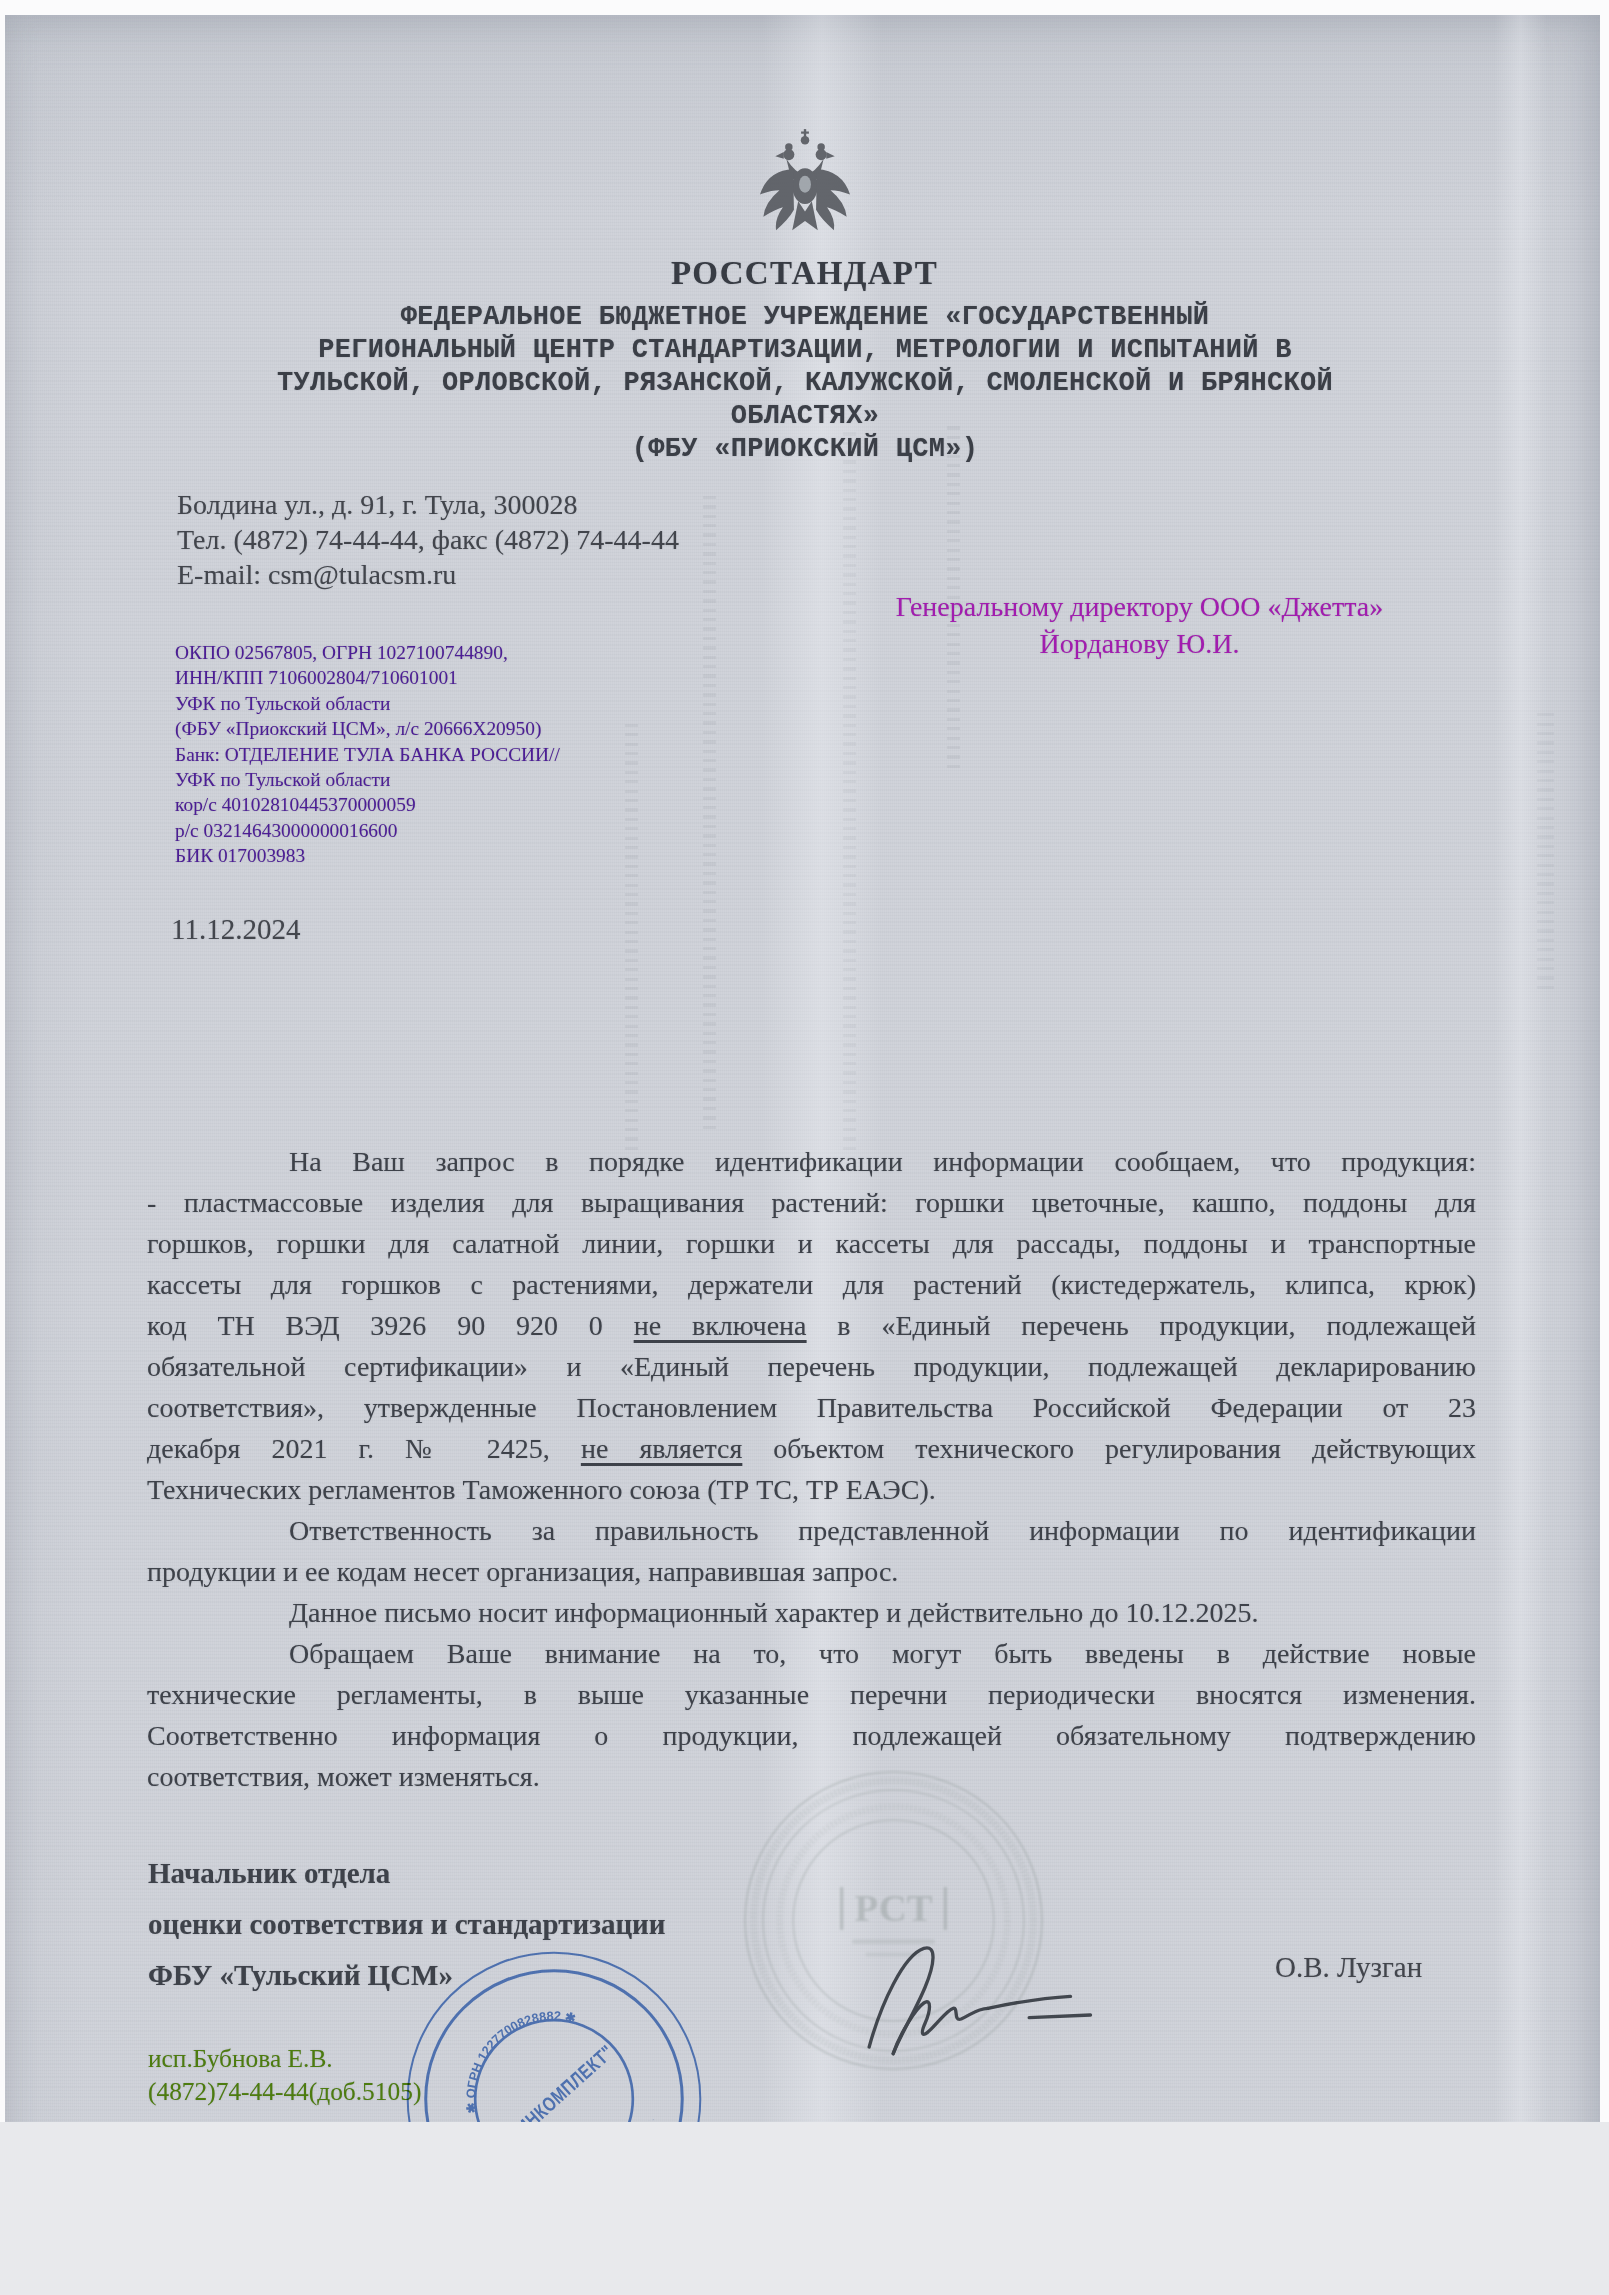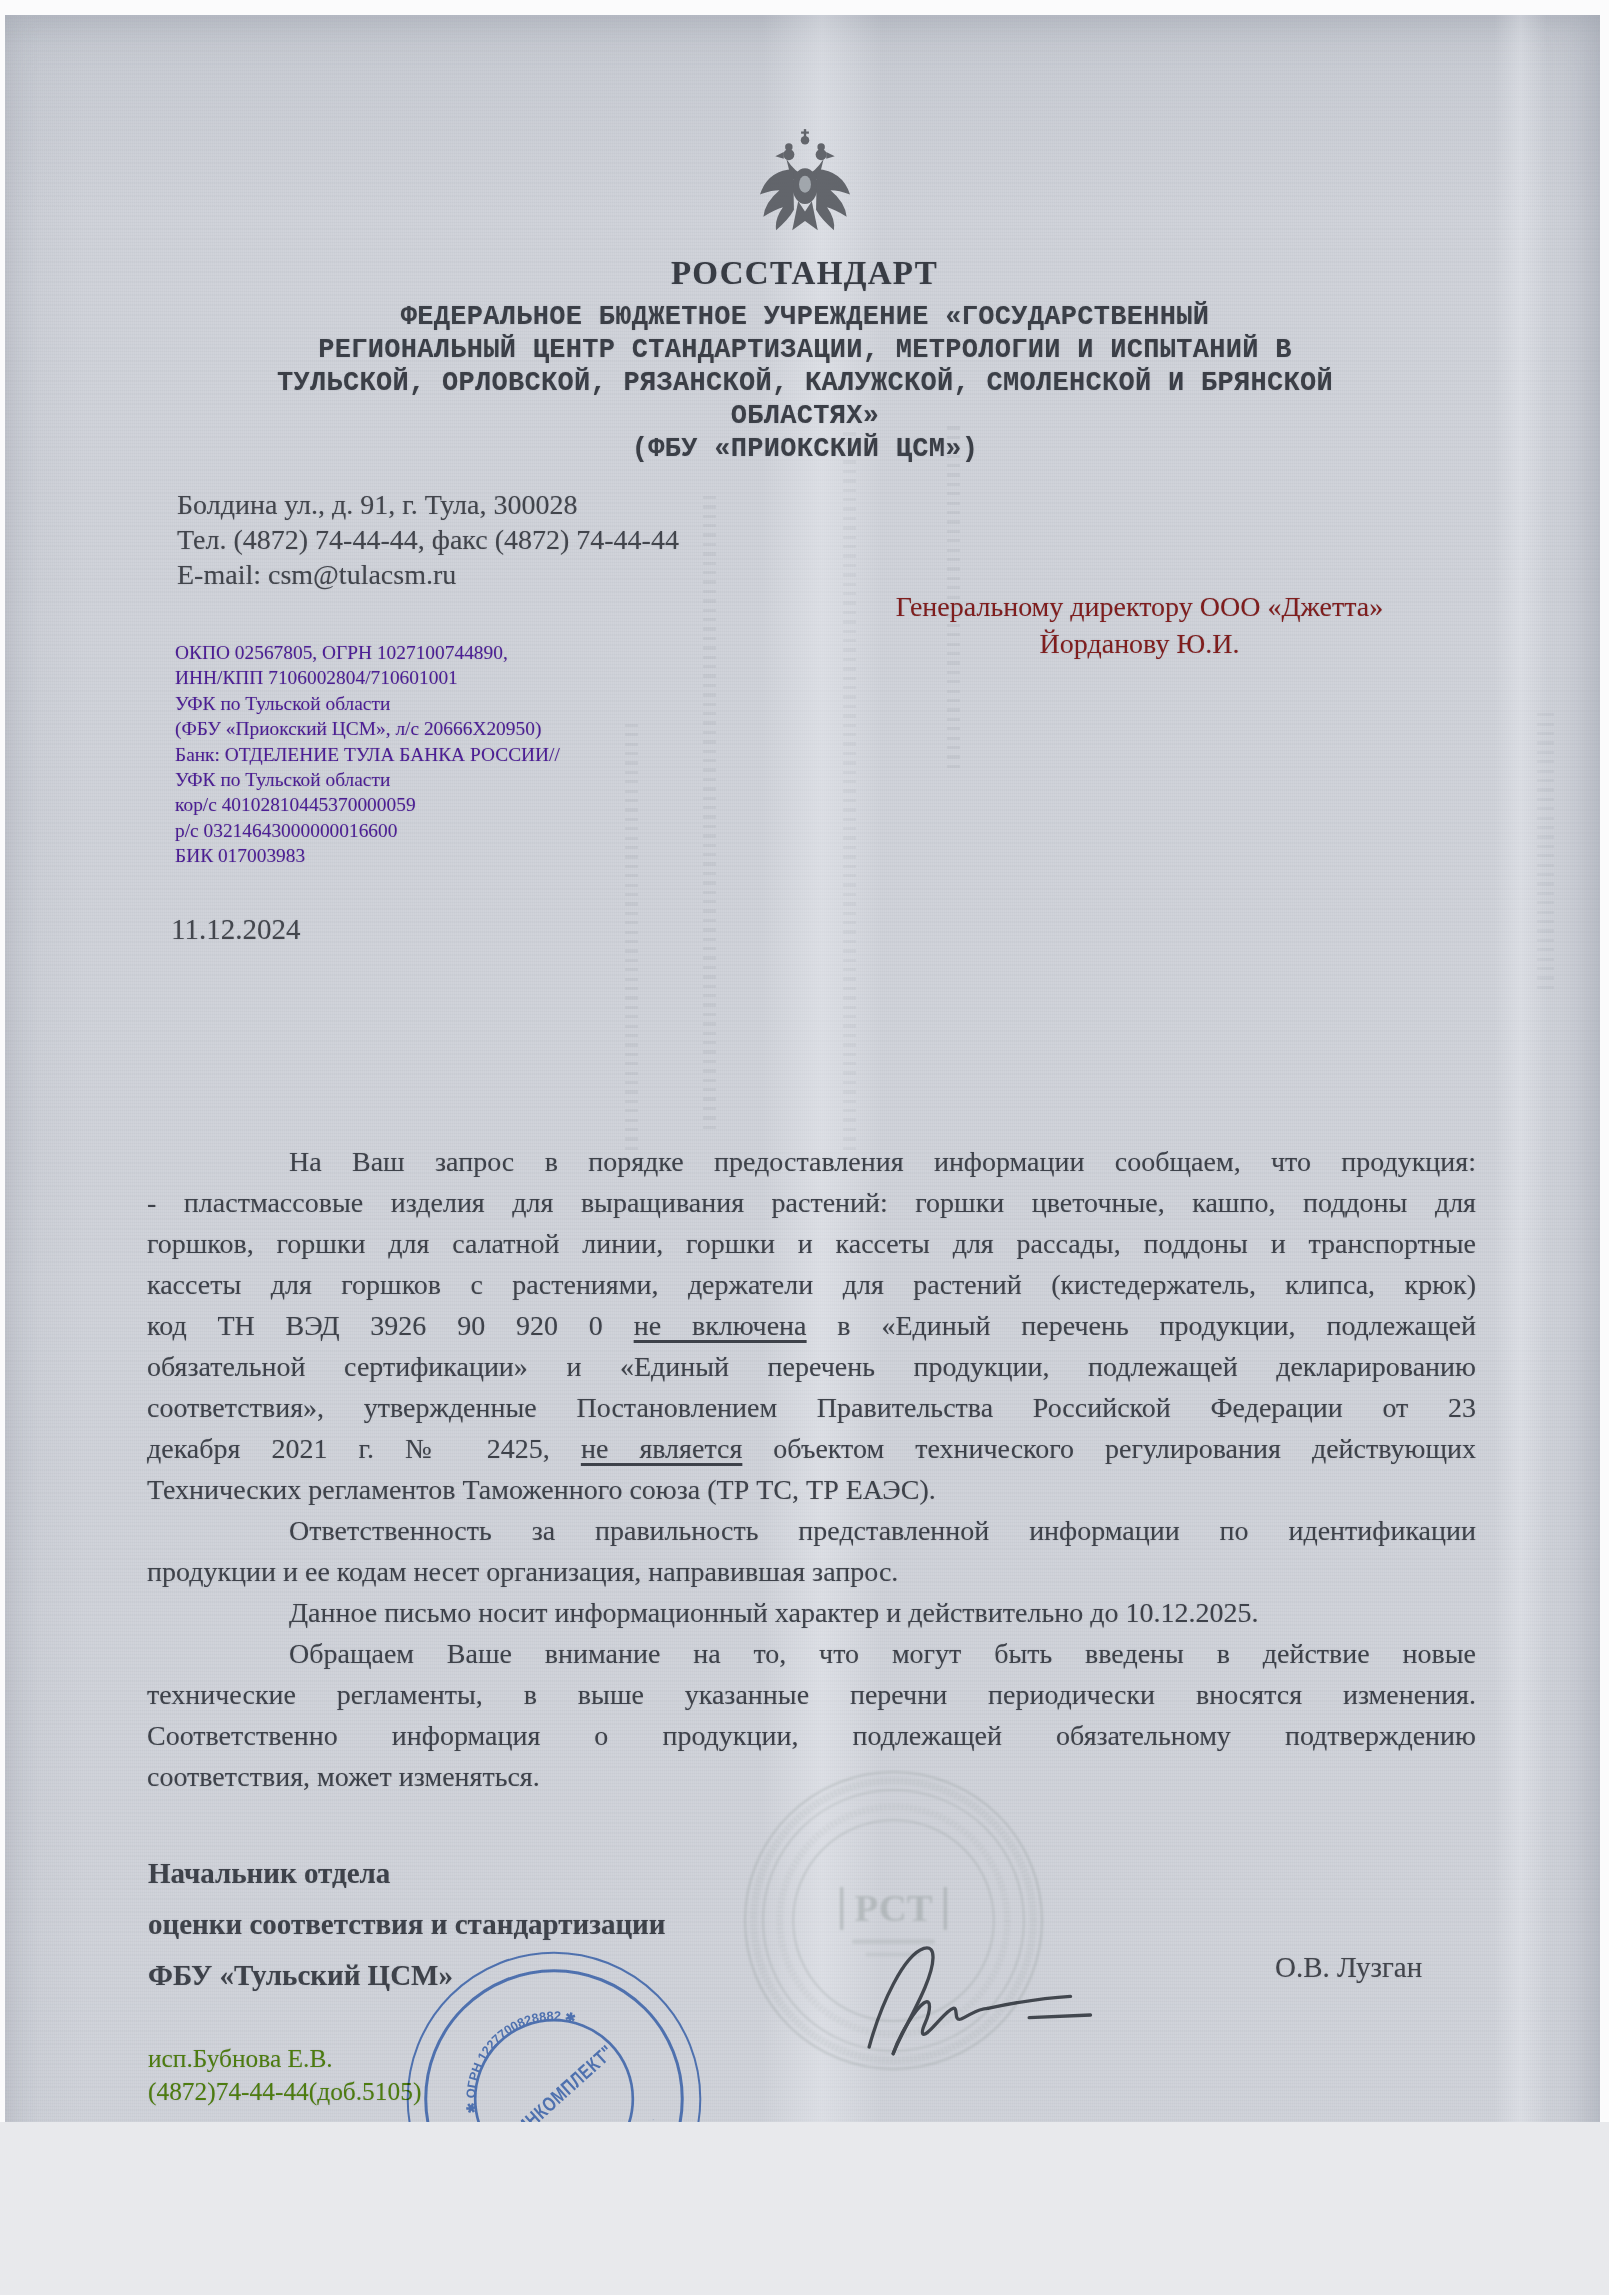--- a/index.html
+++ b/index.html
@@ -40,21 +40,21 @@
   .orglines{ position:absolute; left:107px; top:301px; width:1396px; text-align:center;font-family:Liberation Mono, monospace; }
   .orgline{ font-size:27px; font-weight:700; line-height:33px; color:#3b3f47; letter-spacing:0.3px; }
 
   
   .sender{ position:absolute; left:177px; top:487px; font-size:28px; line-height:35px; color:#42454c; }
   .requisites{ position:absolute; left:175px; top:640px; font-size:19.4px; line-height:25.4px; color:#4c1d95; }
   .date{ position:absolute; left:171px; top:913px; font-size:29px; color:#43464d; }
 
   
   .recipient{ position:absolute; left:822px; top:588px; width:635px; text-align:center;
-              font-size:28px; line-height:37px; color:#7f1d1d; }
+              font-size:28px; line-height:37px; color:#a21caf; }
 
   
   .body{ position:absolute; left:147px; top:1141px; width:1329px; font-size:28px; color:#3e424a; }
   .bline{ line-height:41px; height:41px; text-align:justify; text-align-last:justify; }
   .bline.last{ text-align-last:left; }
   .bline.indent{ text-indent:142px; }
   .bold-u{ font-weight:400; text-decoration:underline; text-decoration-thickness:3.3px; text-underline-offset:4.7px; }
 
   
   .sigblock{ position:absolute; left:148px; top:1848px; font-size:29px; line-height:51px; color:#3e424a;font-weight:bold; }
@@ -132,21 +132,21 @@
   </div>
 
   <div class="date soft">11.12.2024</div>
 
   <div class="recipient soft">
     <div>Генеральному директору ООО «Джетта»</div>
     <div>Йорданову Ю.И.</div>
   </div>
 
   <div class="body soft">
-    <div class="bline indent">На Ваш запрос в порядке предоставления информации сообщаем, что продукция:</div>
+    <div class="bline indent">На Ваш запрос в порядке идентификации информации сообщаем, что продукция:</div>
     <div class="bline">- пластмассовые изделия для выращивания растений: горшки цветочные, кашпо, поддоны для</div>
     <div class="bline">горшков, горшки для салатной линии, горшки и кассеты для рассады, поддоны и транспортные</div>
     <div class="bline">кассеты для горшков с растениями, держатели для растений (кистедержатель, клипса, крюк)</div>
     <div class="bline"><span>код ТН ВЭД 3926 90 920 0 </span><span class="bold-u">не включена</span><span> в «Единый перечень продукции, подлежащей</span></div>
     <div class="bline">обязательной сертификации» и «Единый перечень продукции, подлежащей декларированию</div>
     <div class="bline">соответствия», утвержденные Постановлением Правительства Российской Федерации от 23</div>
     <div class="bline"><span>декабря 2021 г. № 2425, </span><span class="bold-u">не является</span><span> объектом технического регулирования действующих</span></div>
     <div class="bline last">Технических регламентов Таможенного союза (ТР ТС, ТР ЕАЭС).</div>
     <div class="bline indent">Ответственность за правильность представленной информации по идентификации</div>
     <div class="bline last">продукции и ее кодам несет организация, направившая запрос.</div>

